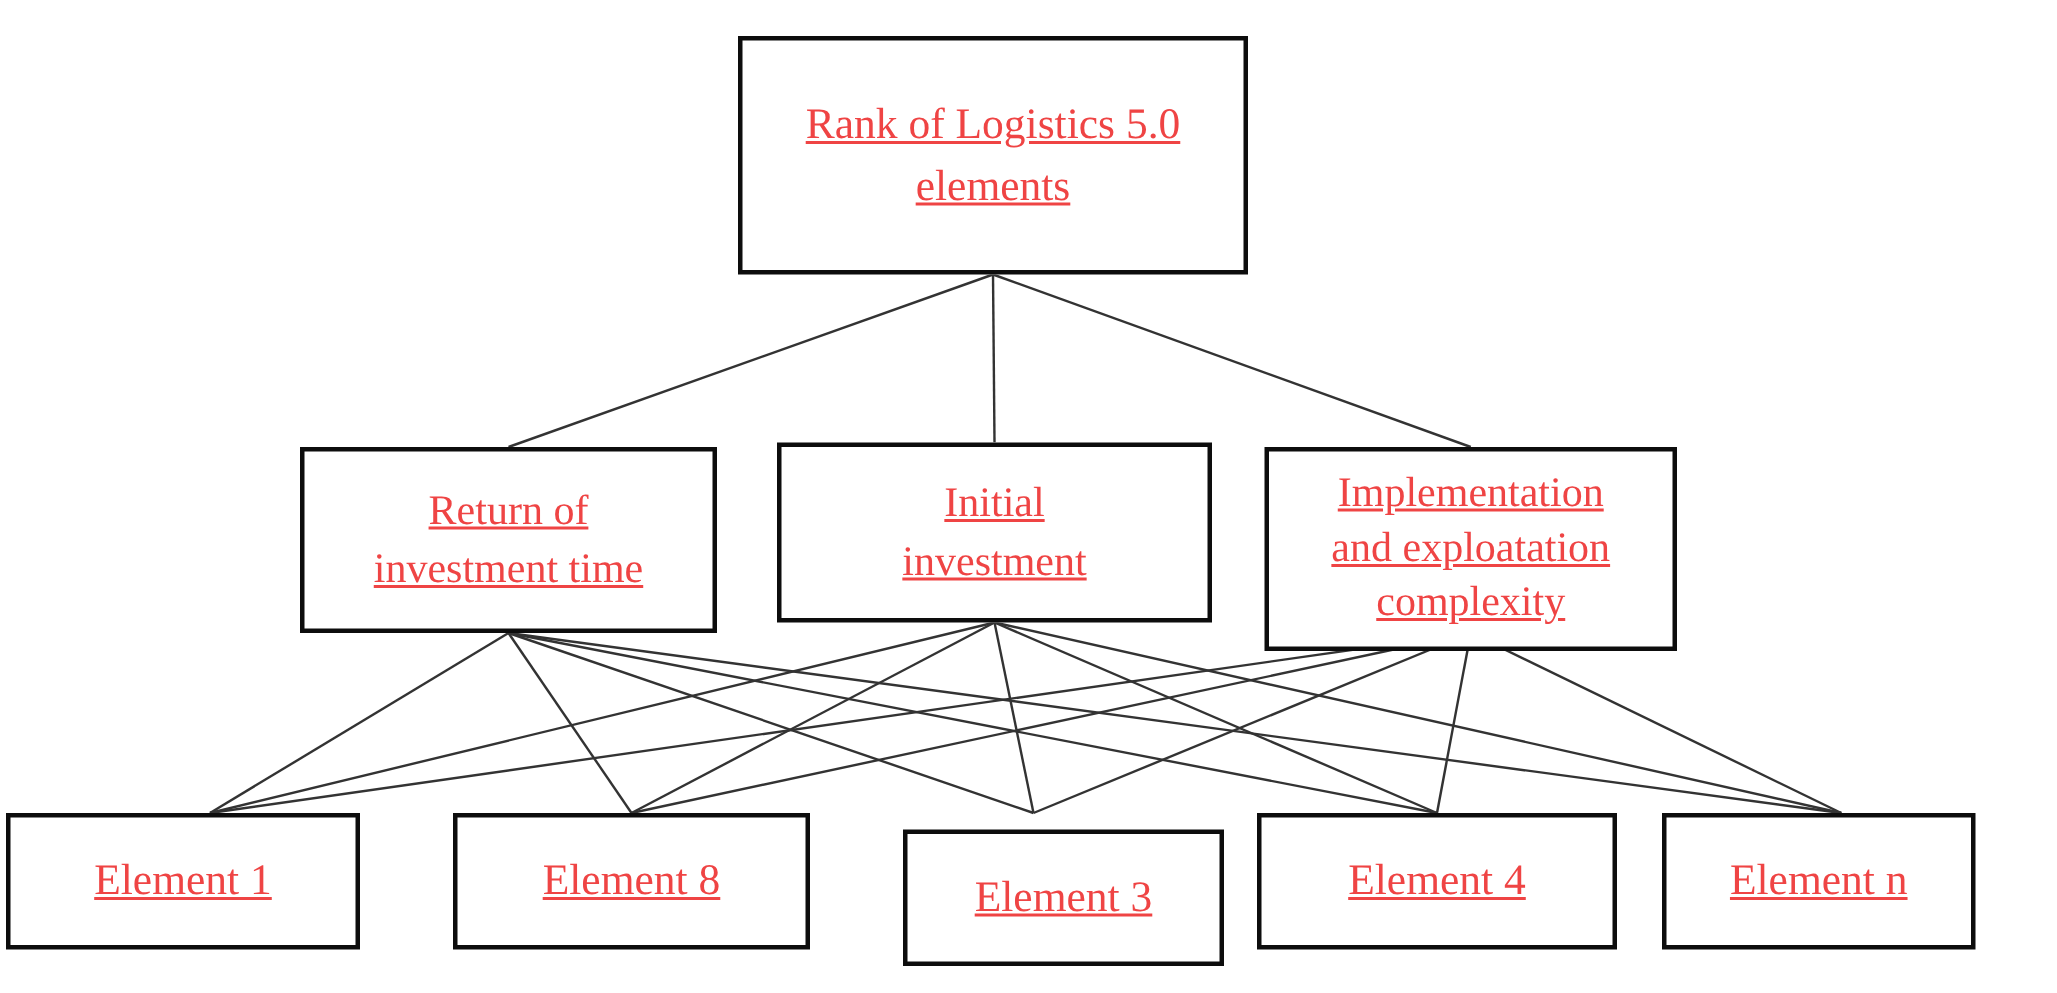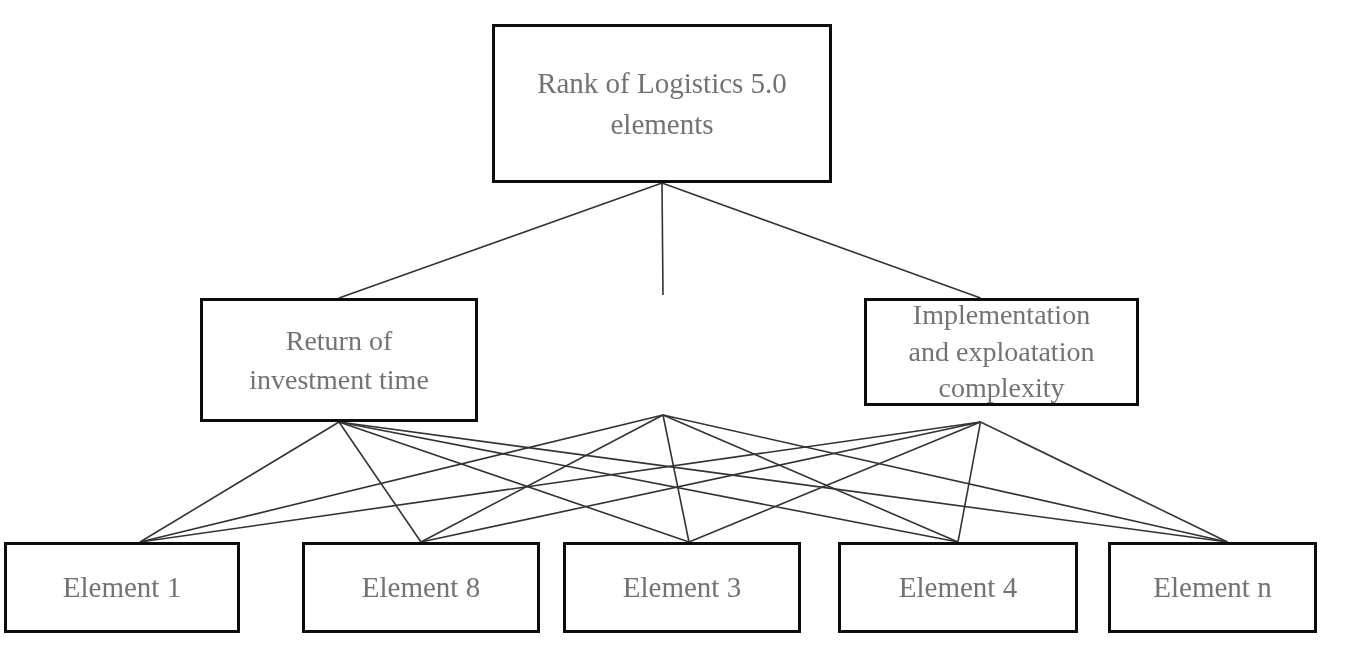--- a/index.html
+++ b/index.html
@@ -25,49 +25,50 @@
   }
   .node {
     position: absolute;
     box-sizing: border-box;
     background: #ffffff;
     border: 3px solid #0d0d0d;
     display: flex;
     align-items: center;
     justify-content: center;
     text-align: center;
-    color: #737373;
+    color: #ef4444;
     white-space: pre-line;
     z-index: 1;
     line-height: 1.4;
+    text-decoration: underline;
   }
   .node-goal {
     left: 492px; top: 24px; width: 340px; height: 159px;
     font-size: 29px;
   }
   .node-c1 {
     left: 200px; top: 298px; width: 278px; height: 124px;
     font-size: 28px;
   }
   .node-c2 {
     left: 518px; top: 295px; width: 290px; height: 120px;
     font-size: 28px;
   }
   .node-c3 {
-    left: 864px; top: 298px; width: 275px; height: 108px;
+    left: 843px; top: 298px; width: 275px; height: 136px;
     font-size: 28px;
     line-height: 1.32;
   }
   .node-alt {
     top: 542px; height: 91px;
     font-size: 29px;
   }
   .node-a1 { left: 4px;   width: 236px; }
   .node-a2 { left: 302px;  width: 238px; }
-  .node-a3 { left: 563px;  width: 238px; }
+  .node-a3 { left: 602px;  width: 214px; margin-top: 11px; }
   .node-a4 { left: 838px;  width: 240px; }
   .node-a5 { left: 1108px; width: 209px; }
 </style>
 </head>
 <body>
 
 <div class="canvas">
 
   <svg class="edges-layer" id="edges" width="1371" height="662" viewBox="0 0 1371 662" xmlns="http://www.w3.org/2000/svg">
       <line x1="662" y1="183" x2="339" y2="298" stroke="#333333" stroke-width="1.6"></line>
@@ -89,20 +90,22 @@
       <line x1="980.5" y1="422" x2="958" y2="542" stroke="#333333" stroke-width="1.6"></line>
       <line x1="980.5" y1="422" x2="1227.5" y2="542" stroke="#333333" stroke-width="1.6"></line>
     </svg>
 
   <div class="node node-goal">Rank of Logistics 5.0
 elements</div>
 
   <div class="node node-c1">Return of
 investment time</div>
 
+  <div class="node node-c2">Initial
+investment</div>
 
   <div class="node node-c3">Implementation
 and exploatation
 complexity</div>
 
   <div class="node node-alt node-a1">Element 1</div>
 
   <div class="node node-alt node-a2">Element 8</div>
 
   <div class="node node-alt node-a3">Element 3</div>

